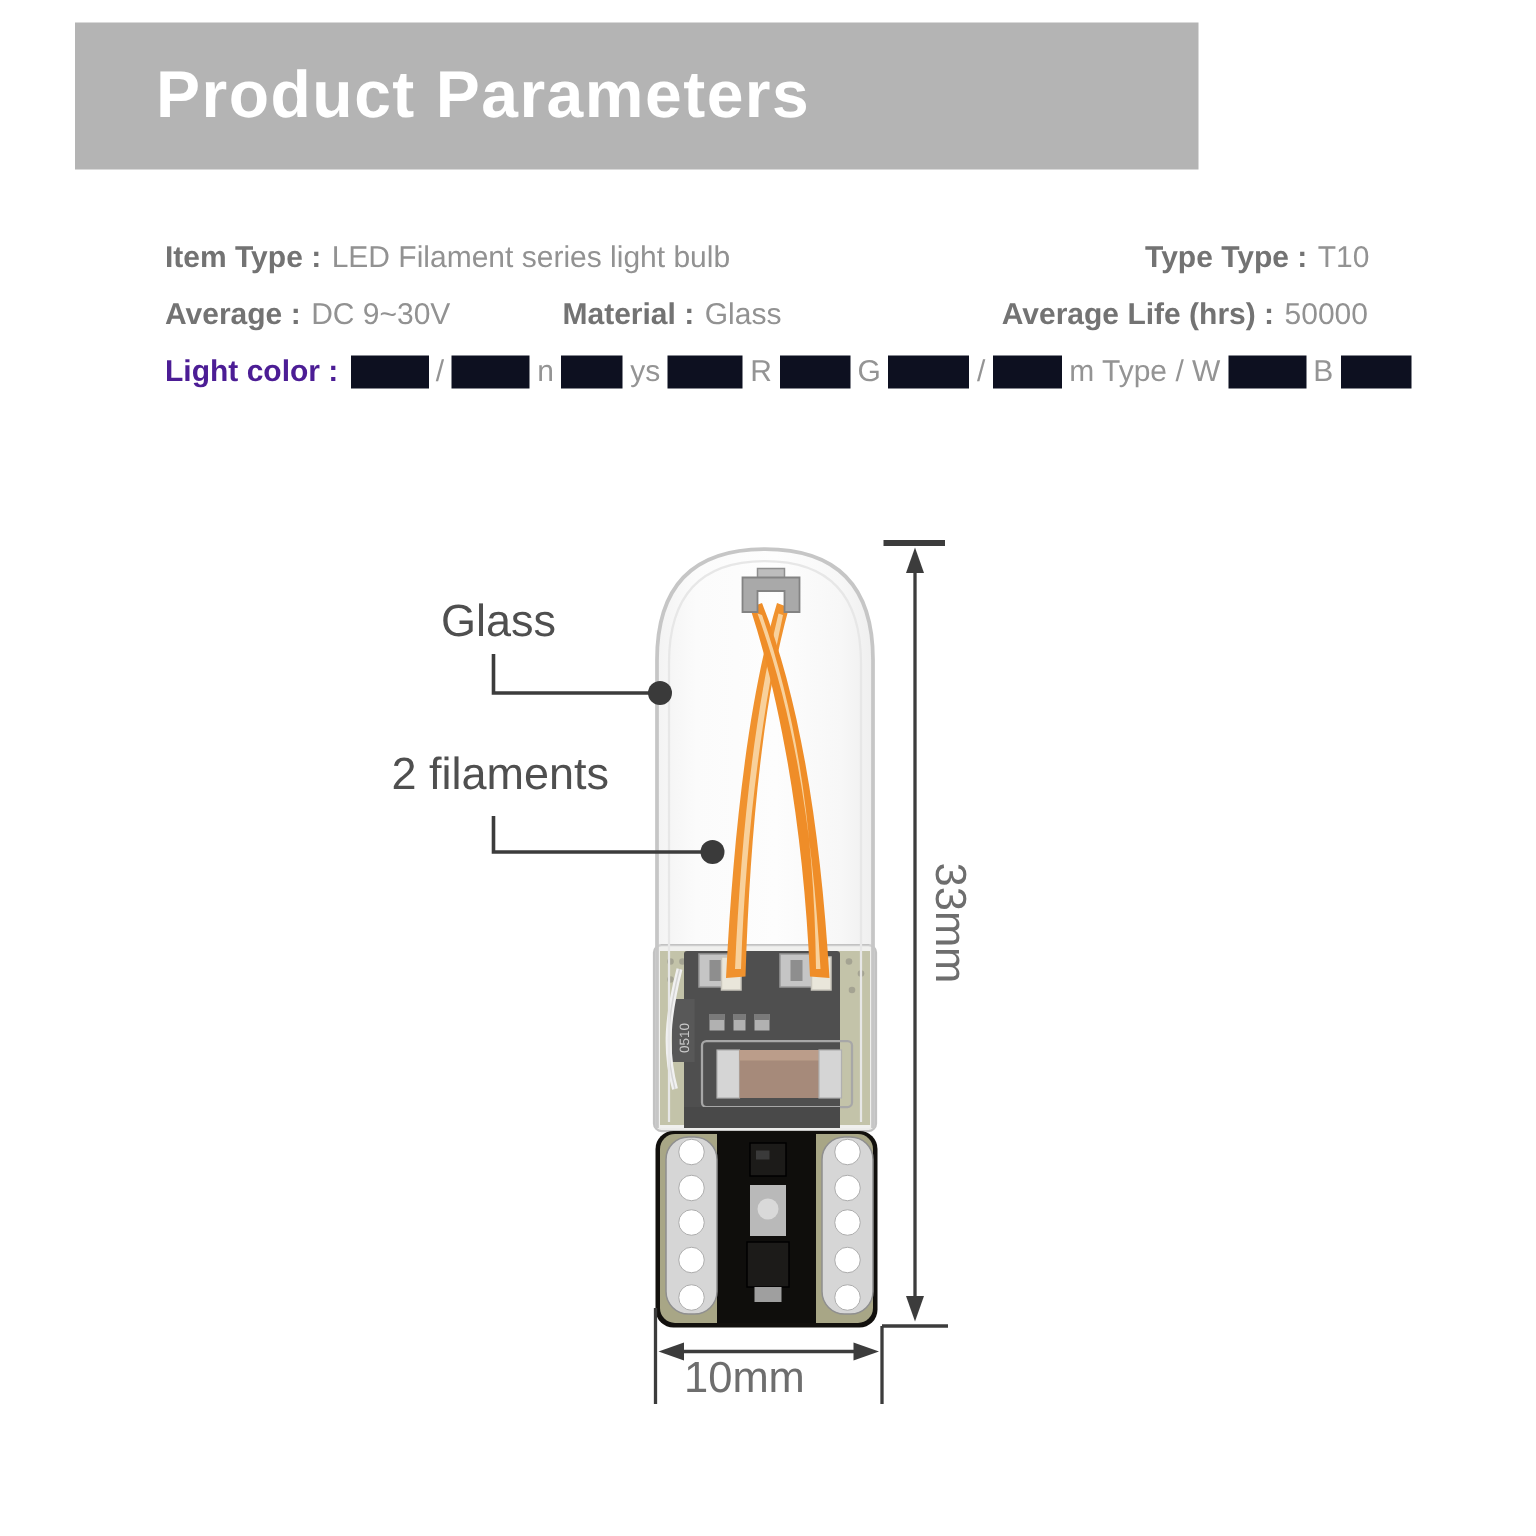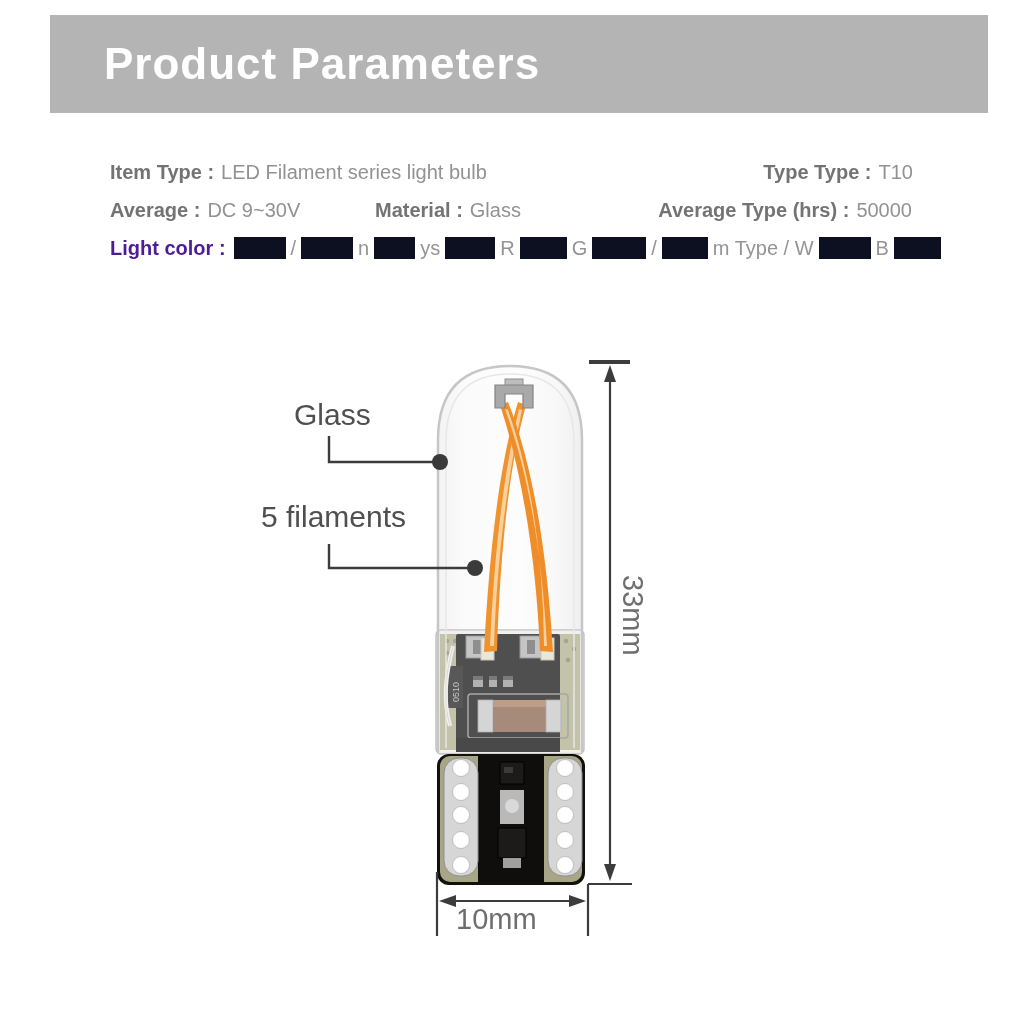--- a/index.html
+++ b/index.html
@@ -2,21 +2,21 @@
 <html><head>
 <meta charset="utf-8">
 <style>
   html,body{margin:0;padding:0;}
   body{
     width:1024px;height:1024px;position:relative;background:#ffffff;
     font-family:"Liberation Sans", sans-serif;overflow:hidden;
   }
   
   .banner{
-    position:absolute;left:50px;top:15px;width:938px;height:98px;
+    position:absolute;left:50px;top:15px;width:749px;height:98px;
     background:#b4b4b4;display:flex;align-items:center;
   }
   .banner-title{
     color:#ffffff;font-size:44px;font-weight:bold;letter-spacing:1px;
     padding-left:54px;
   }
   
   .spec{position:absolute;font-size:20px;line-height:28px;white-space:nowrap;}
   .spec .lbl{font-weight:bold;color:#737373;}
   .spec .val{color:#929292;margin-left:7px;font-weight:400;text-align:center;}
@@ -50,21 +50,21 @@
   <span class="lbl">Type Type :</span><span class="val">T10</span>
 </div>
 
 <div class="spec" style="left:110px;top:196px;">
   <span class="lbl">Average :</span><span class="val">DC 9~30V</span>
 </div>
 <div class="spec" style="left:375px;top:196px;">
   <span class="lbl">Material :</span><span class="val">Glass</span>
 </div>
 <div class="spec" style="right:112px;top:196px;">
-  <span class="lbl">Average Type (hrs) :</span><span class="val">50000</span>
+  <span class="lbl">Average Life (hrs) :</span><span class="val">50000</span>
 </div>
 
 <div class="lc-row">
   <span class="lbl">Light color :</span>
     <span style="display:inline-flex;align-items:center;">
       <span class="redact" style="width: 52px;"></span>
       <span class="frag">/</span>
       <span class="redact" style="width: 52px;"></span>
       <span class="frag">n</span>
       <span class="redact" style="width: 41px;"></span>
@@ -202,15 +202,15 @@
   <g stroke="#3c3c3c" stroke-width="2.2">
     <line x1="437" y1="872" x2="437" y2="936"></line>
     <line x1="588" y1="884" x2="588" y2="936"></line>
     <line x1="445" y1="901" x2="580" y2="901"></line>
   </g>
   <polygon points="439,901 456,895 456,907" fill="#3c3c3c"></polygon>
   <polygon points="586,901 569,895 569,907" fill="#3c3c3c"></polygon>
 </svg>
 
 <div class="dlabel" style="left:294px;top:398px;">Glass</div>
-<div class="dlabel" style="left:261px;top:500px;">5 filaments</div>
+<div class="dlabel" style="left:261px;top:500px;">2 filaments</div>
 <div class="dim-label dim-vertical" style="left:616px;top:575px;">33mm</div>
 <div class="dim-label" style="left:456px;top:903px;">10mm</div>
 
 </body></html>

